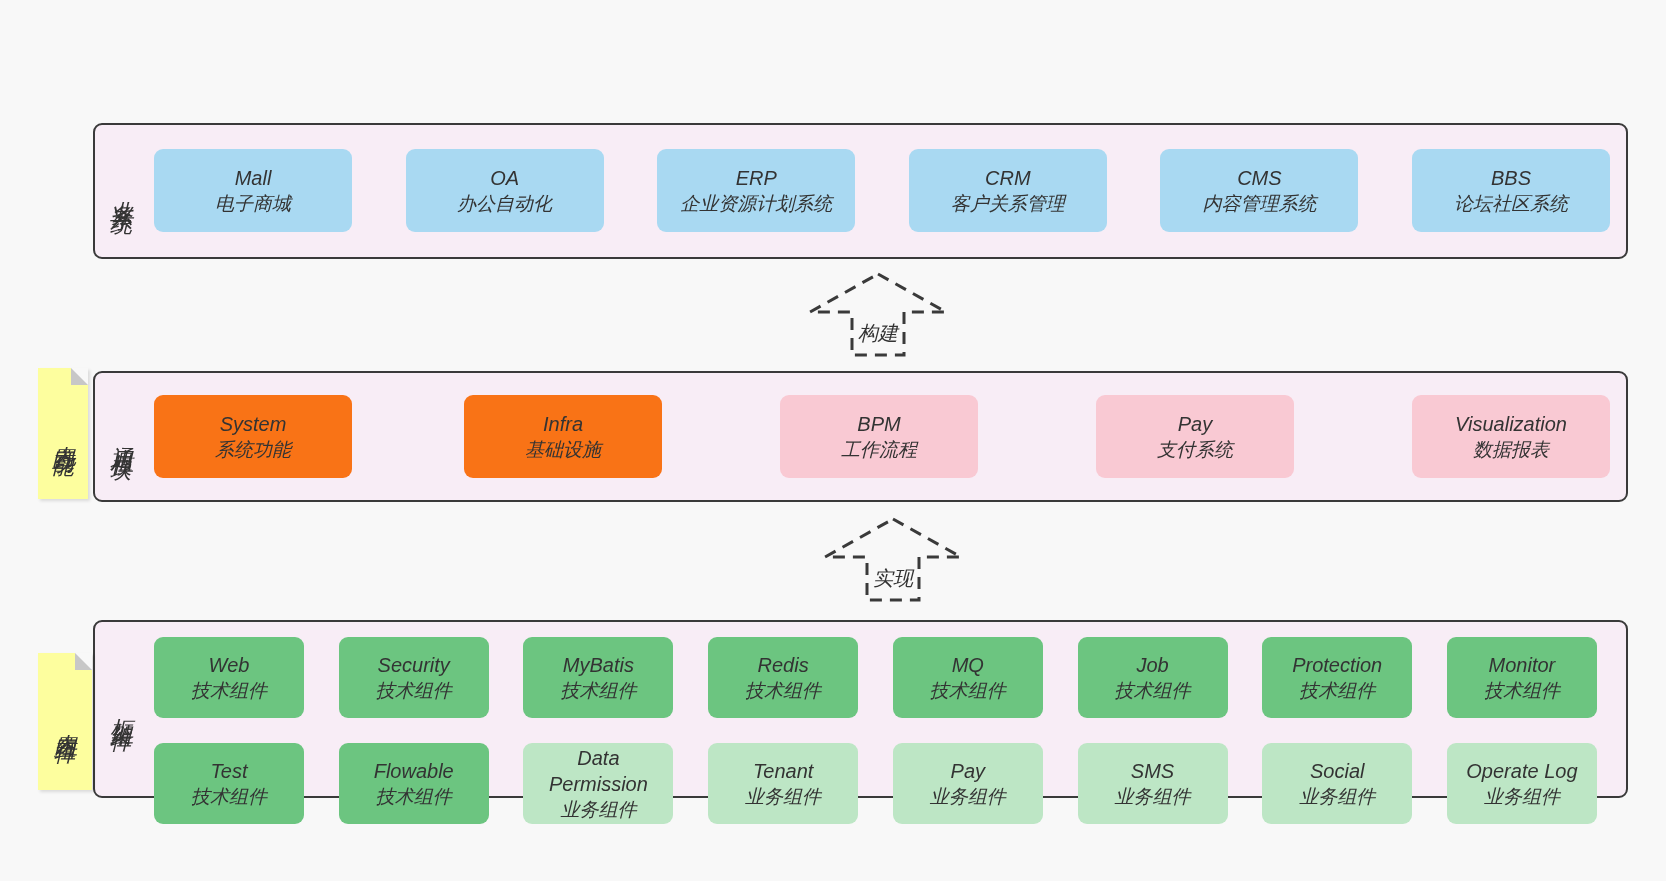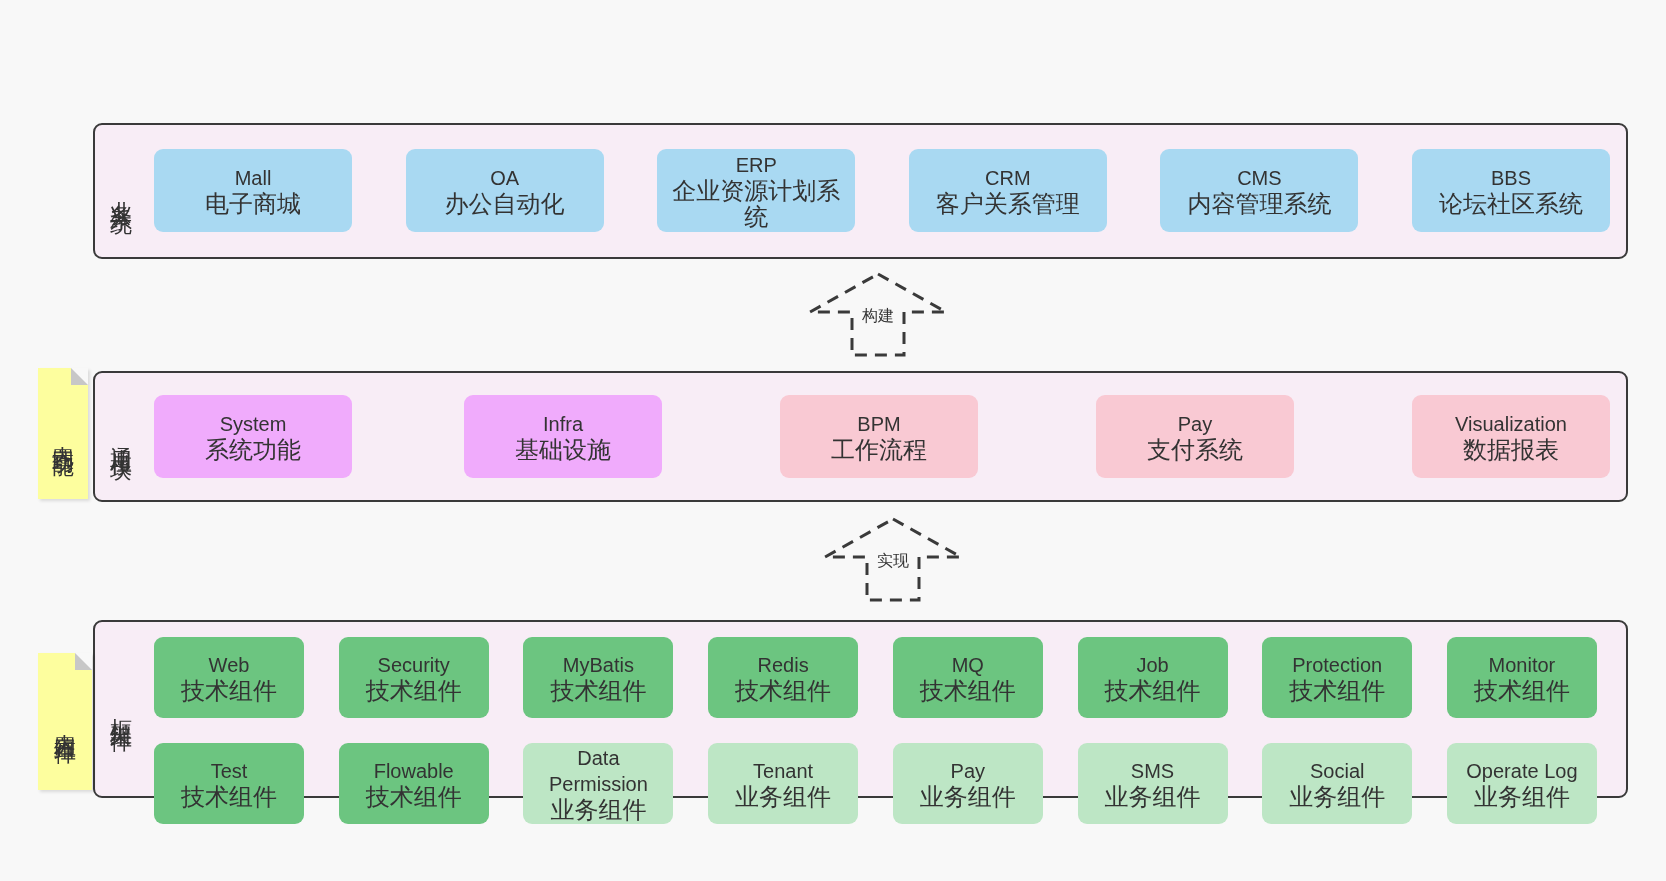--- a/index.html
+++ b/index.html
@@ -1,53 +1,53 @@
 <!DOCTYPE html>
 <html><head>
 <meta charset="utf-8">
 <style>
   html,body{margin:0;padding:0;background:#f8f8f8;}
   body{font-family:"Liberation Sans","DejaVu Sans",sans-serif;color:#333;}
-  #canvas{position:relative;width:1666px;height:881px;background:#f8f8f8;overflow:hidden;}
+  #canvas{position:relative;width:1666px;height:881px;background:#f8f8f8;overflow:hidden;font-style:italic;}
 
   .band{position:absolute;left:93px;width:1535px;background:#f8edf6;border:2.5px solid #3a3a3a;border-radius:9px;box-sizing:border-box;z-index:1;}
   #band1{top:123px;height:136px;}
   #band2{top:371px;height:131px;}
   #band3{top:620px;height:178px;padding-left:33px;}
 
   .band-label{position:absolute;left:11px;top:50%;transform:translateY(-50%);writing-mode:vertical-rl;text-orientation:upright;font-size:22px;letter-spacing:4px;color:#333;white-space:nowrap;}
 
   .row{position:absolute;left:59px;display:flex;justify-content:space-between;align-items:stretch;}
   #band1 .row{right:16px;top:24px;}
   #band2 .row{right:16px;top:22px;}
   #band3 .row-1{right:29px;top:15px;}
   #band3 .row-2{right:29px;top:121px;}
 
   .box{border-radius:9px;display:flex;flex-direction:column;align-items:center;justify-content:center;text-align:center;box-sizing:border-box;padding:2px 4px;}
   .box .t{font-size:20px;line-height:26px;}
-  .box .s{font-size:24px;line-height:26px;}
+  .box .s{font-size:19px;line-height:26px;}
   .box-lg{width:198px;height:83px;}
   .box-sm{width:150px;height:81px;}
   .blue{background:#a9d9f2;}
-  .red{background:#f0abfc;}
+  .red{background:#f97316;}
   .pink{background:#f9c9d3;margin-left:6px;}
   .green{background:#6cc580;}
   .lightgreen{background:#bde6c5;}
 
   .sticky{position:absolute;background:#fdfe9e;z-index:5;box-shadow:2px 2px 3px rgba(0,0,0,0.12);}
   #sticky1{left:38px;top:368px;width:50px;height:131px;}
   #sticky2{left:38px;top:653px;width:54px;height:137px;}
   .sticky .fold{position:absolute;top:0;right:0;width:0;height:0;border-style:solid;border-width:0 17px 17px 0;border-color:#f8f8f8 #f8f8f8 #c7c7c7 #c7c7c7;}
   .sticky-text{position:absolute;left:50%;top:50%;transform:translate(-50%,-50%);writing-mode:vertical-rl;text-orientation:upright;font-size:22px;letter-spacing:3px;color:#333;white-space:nowrap;}
 
   .arrow{position:absolute;width:140px;height:86px;z-index:2;}
   #arrow1{left:808px;top:272px;}
   #arrow2{left:823px;top:517px;}
   .arrow svg{position:absolute;left:0;top:0;}
-  .arrow-label{position:absolute;left:50%;top:31px;transform:translateX(-50%);background:#f8f8f8;padding:1px 4px;font-size:16px;line-height:24px;color:#333;white-space:nowrap;}
+  .arrow-label{position:absolute;left:50%;top:48px;transform:translateX(-50%);background:#f8f8f8;padding:1px 4px;font-size:20px;line-height:24px;color:#333;white-space:nowrap;}
 </style>
 </head>
 <body>
 
 <div id="canvas">
 
   <div class="band" id="band1">
     <div class="band-label">业务系统</div>
     <div class="row">
       <div class="box box-lg blue">

